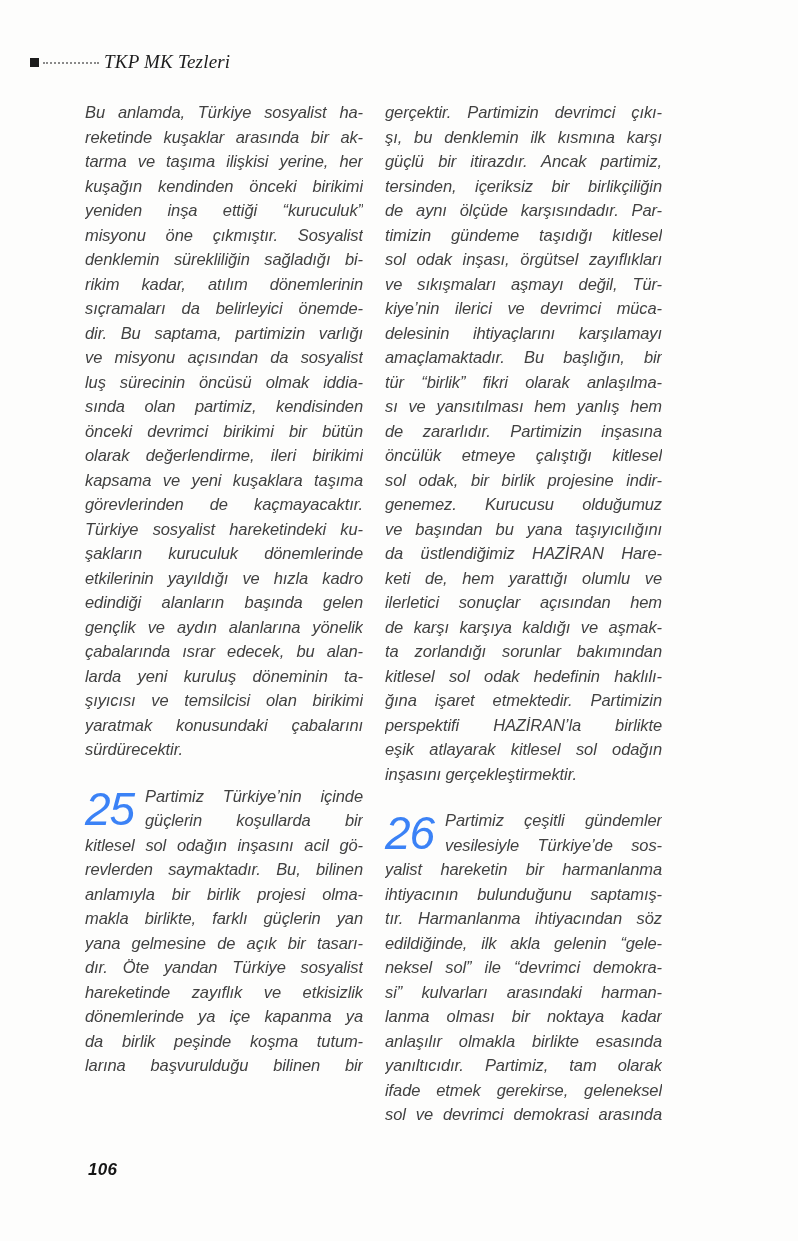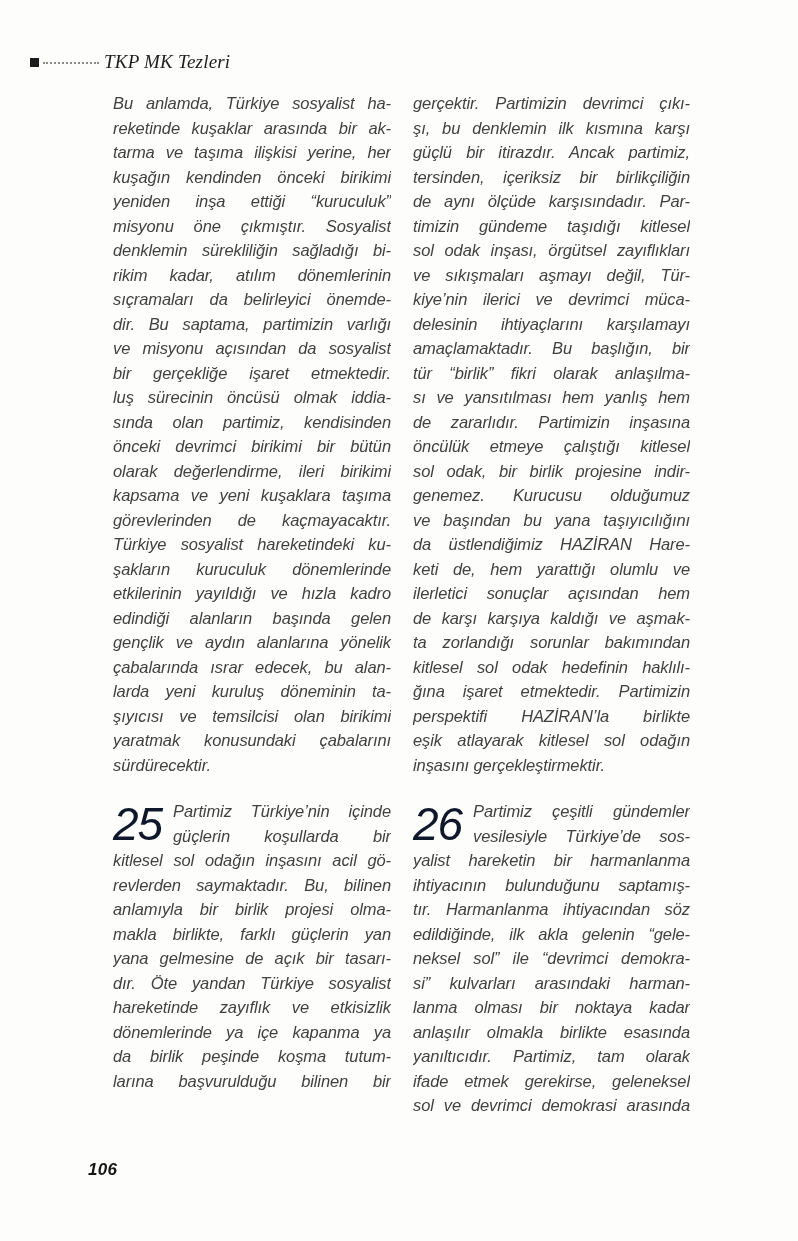--- a/index.html
+++ b/index.html
@@ -28,42 +28,42 @@
     flex: 0 0 auto;
   }
   .htitle {
     font-family: "Liberation Serif", serif;
     font-size: 19px; color: #1d1d1d;
     letter-spacing: 0.2px; white-space: nowrap;
   }
 
   
   .content {
-    position: absolute; top: 91px; left: 85px;
-    width: 577px; display: flex; gap: 22px; margin-left: 28px;
+    position: absolute; top: 100px; left: 85px;
+    width: 577px; display: flex; gap: 22px;
   }
   .col { width: 278px; flex: 0 0 auto; }
   .col:last-child { width: 277px; }
 
   .para { margin: 0; }
   .para + .para { margin-top: 22px; }
 
   .line {
     font-size: 16.5px; line-height: 24.5px; height: 24.5px;
     color: #414141; letter-spacing: -0.1px;
     text-align: justify; text-align-last: justify;
     white-space: nowrap; overflow: hidden;
   }
   .line.nojust { text-align-last: left; }
 
   .dropnum {
     float: left; width: 52px; height: 49px;
     margin-right: 8px;
     font-size: 46px; line-height: 51px;
-    color: #0f172a; letter-spacing: -1px;
+    color: #3b82f6; letter-spacing: -1px;
   }
 
   
   .pagenum {
     position: absolute; top: 1160px; left: 88px;
     font-size: 17px; font-weight: bold;
     color: #161616; letter-spacing: 0.3px;
   }
 </style>
 </head>
@@ -84,21 +84,20 @@
           <div class="line">reketinde kuşaklar arasında bir ak-</div>
           <div class="line">tarma ve taşıma ilişkisi yerine, her</div>
           <div class="line">kuşağın kendinden önceki birikimi</div>
           <div class="line">yeniden inşa ettiği “kuruculuk”</div>
           <div class="line">misyonu öne çıkmıştır. Sosyalist</div>
           <div class="line">denklemin sürekliliğin sağladığı bi-</div>
           <div class="line">rikim kadar, atılım dönemlerinin</div>
           <div class="line">sıçramaları da belirleyici önemde-</div>
           <div class="line">dir. Bu saptama, partimizin varlığı</div>
           <div class="line">ve misyonu açısından da sosyalist</div>
-          <div class="line">bir gerçekliğe işaret etmektedir.</div>
           <div class="line">luş sürecinin öncüsü olmak iddia-</div>
           <div class="line">sında olan partimiz, kendisinden</div>
           <div class="line">önceki devrimci birikimi bir bütün</div>
           <div class="line">olarak değerlendirme, ileri birikimi</div>
           <div class="line">kapsama ve yeni kuşaklara taşıma</div>
           <div class="line">görevlerinden de kaçmayacaktır.</div>
           <div class="line">Türkiye sosyalist hareketindeki ku-</div>
           <div class="line">şakların kuruculuk dönemlerinde</div>
           <div class="line">etkilerinin yayıldığı ve hızla kadro</div>
           <div class="line">edindiği alanların başında gelen</div>

